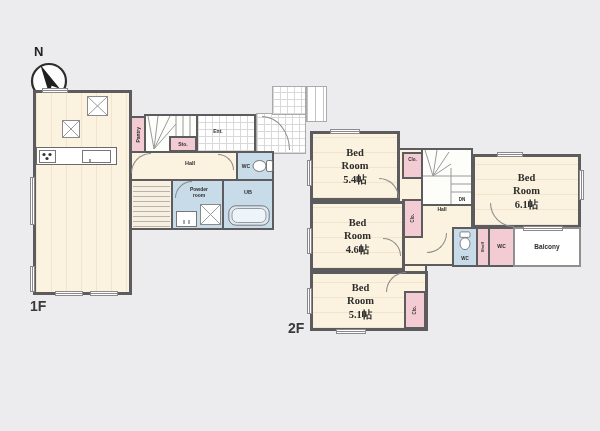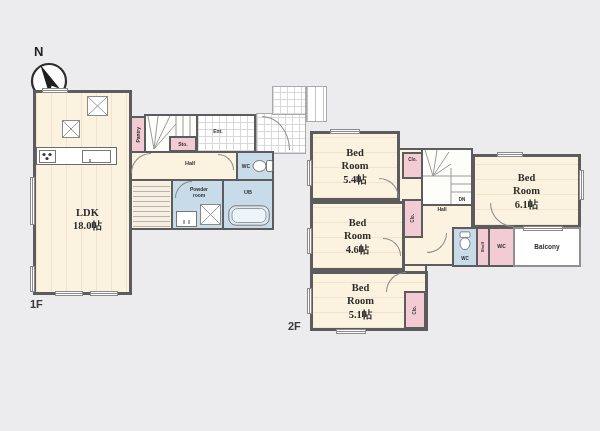--- a/index.html
+++ b/index.html
@@ -26,39 +26,37 @@
   .stripesV{background-color:#fff;background-image:repeating-linear-gradient(90deg,#c4c4c4 0 1px,transparent 1px 8px);}
   .stripesH{background-color:#f6efe2;background-image:repeating-linear-gradient(0deg,#b9b3a6 0 1px,transparent 1px 5px);}
   .win{background:linear-gradient(to bottom,#fff 42%,#8a8a8a 42%,#8a8a8a 58%,#fff 58%);border:1px solid #8a8a8a;}
   .winV{background:linear-gradient(to right,#fff 42%,#8a8a8a 42%,#8a8a8a 58%,#fff 58%);border:1px solid #8a8a8a;}
   .arc{border:0 solid #8b8b8b;}
   .arc-tl{border-width:1px 0 0 1px;border-radius:100% 0 0 0;}
   .arc-tr{border-width:1px 1px 0 0;border-radius:0 100% 0 0;}
   .arc-bl{border-width:0 0 1px 1px;border-radius:0 0 0 100%;}
   .arc-br{border-width:0 1px 1px 0;border-radius:0 0 100% 0;}
   .xline{stroke:#9a9a9a;stroke-width:1;}
-  .floorlabel{font-size:11px;font-weight:bold;color:#3a3a3a;}
+  .floorlabel{font-size:14px;font-weight:bold;color:#3a3a3a;}
   svg{display:block;}
 </style>
 </head>
 <body>
 
 <div id="stage">
 
   <div class="abs" style="left:34px;top:44px;font-size:13px;font-weight:bold;color:#222;">N</div>
   <div class="abs" style="left:28px;top:60px;">
     <svg width="42" height="42" viewBox="0 0 42 42">
       <circle cx="21" cy="21" r="17" fill="#fdfdfd" stroke="#2e2e2e" stroke-width="2.2"></circle>
       <polygon points="21,2.5 27,33 21,26.5 15,33" fill="#1f1f1f" transform="rotate(-28 21 21)"></polygon>
     </svg>
   </div>
 
   <div class="abs room outer cream grainV" style="left:33px;top:90px;width:99px;height:205px;"></div>
-  <div class="abs lbl big" style="left:45px;top:206px;width:85px;">LDK
-18.0帖</div>
 
   <div class="abs white" style="left:36px;top:147px;width:81px;height:18px;border:1.5px solid #6a6a6a;"></div>
   <div class="abs" style="left:39px;top:150px;">
     <svg width="17" height="13" viewBox="0 0 17 13">
       <rect x="0.5" y="0.5" width="16" height="12" fill="#fff" stroke="#777"></rect>
       <circle cx="5" cy="4.5" r="1.6" fill="#333"></circle>
         <circle cx="11" cy="4.5" r="1.6" fill="#333"></circle>
         <circle cx="8" cy="8.5" r="1.6" fill="#333"></circle>
     </svg>
   </div>

